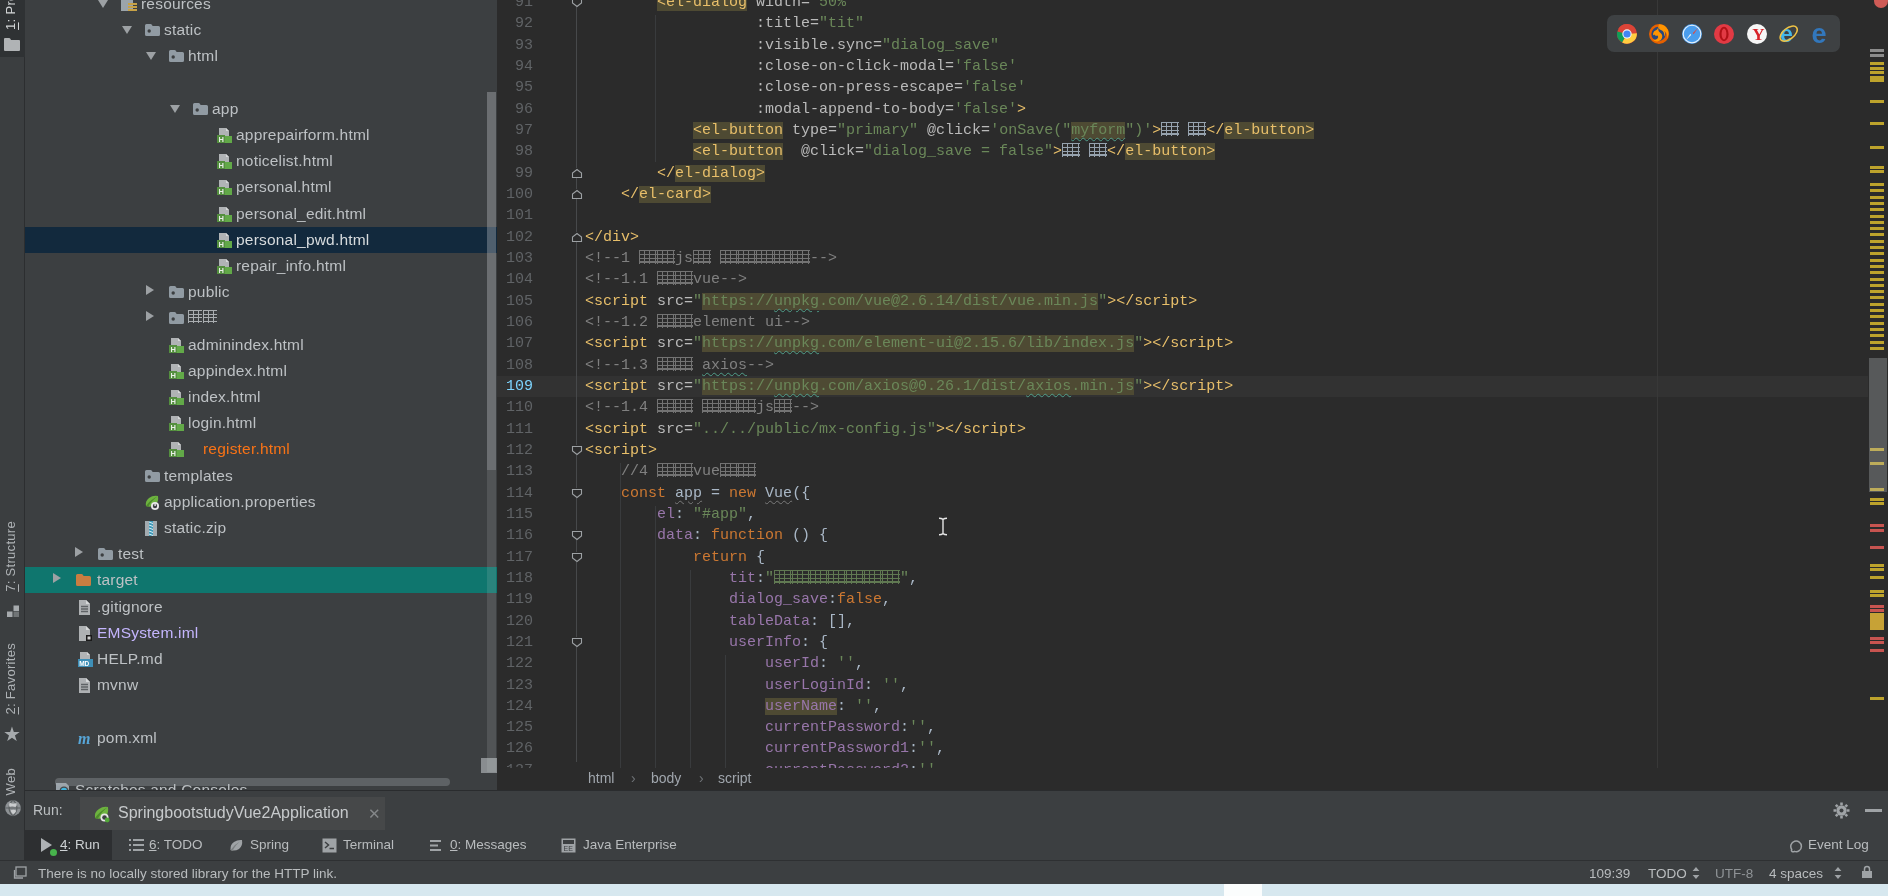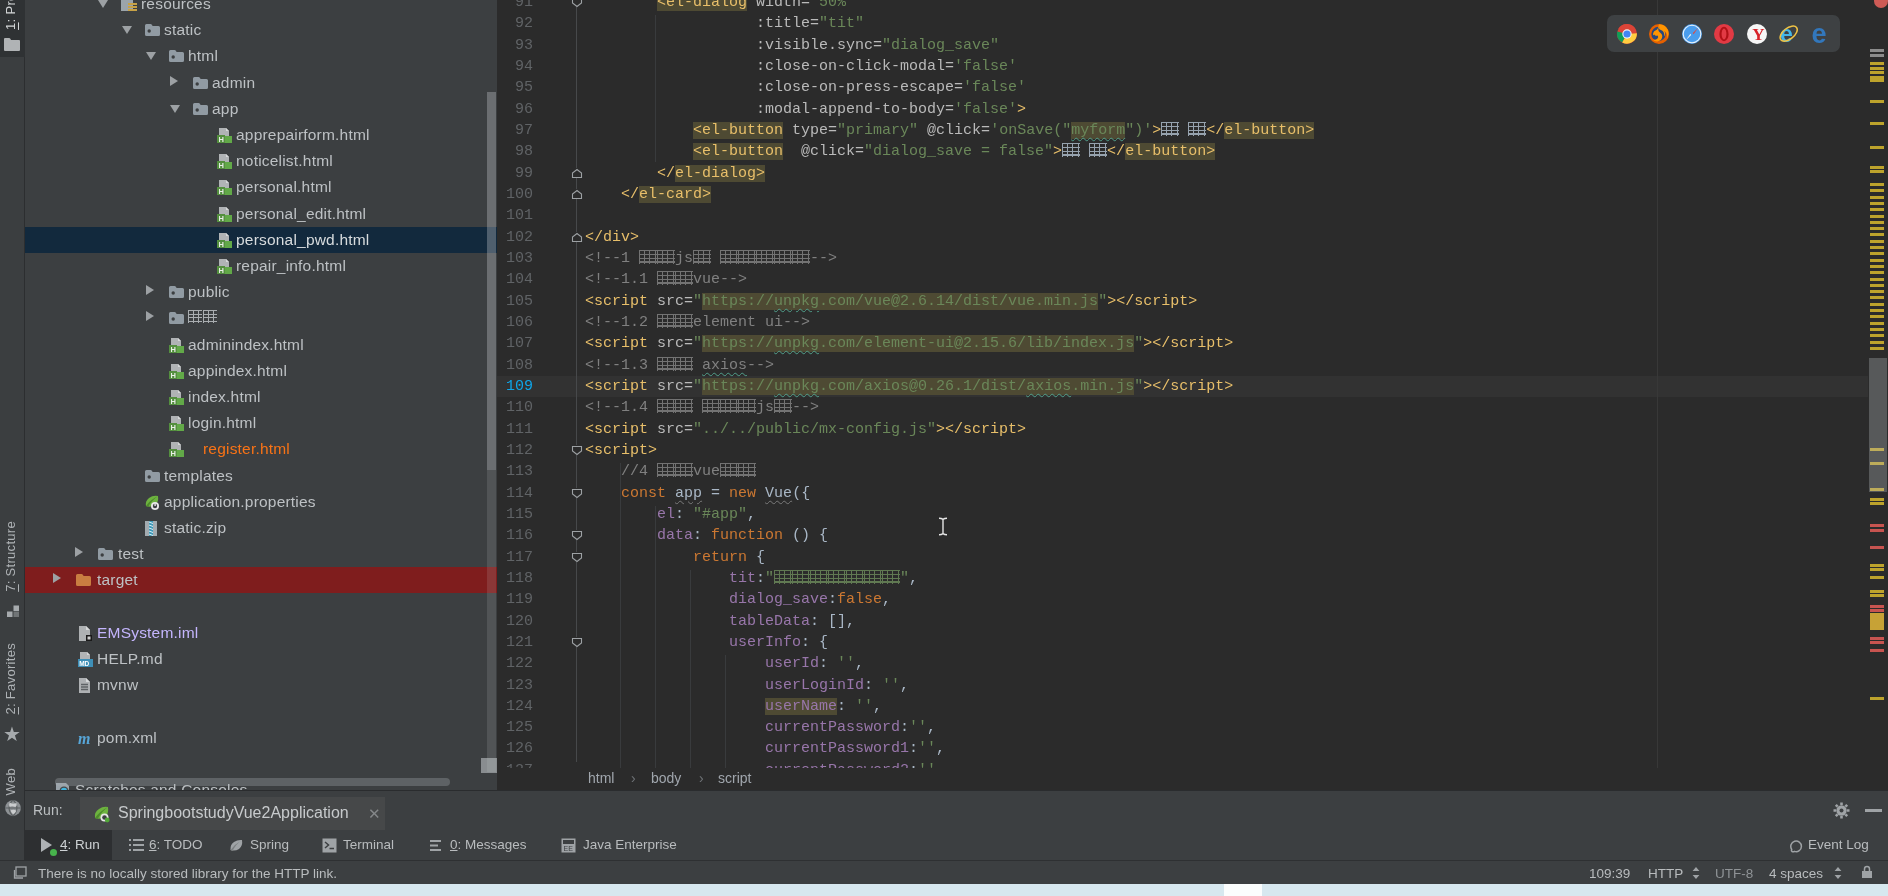--- a/index.html
+++ b/index.html
@@ -1,21 +1,21 @@
 <!DOCTYPE html>
 <html><head><meta charset="utf-8"><style>
 html,body{margin:0;padding:0;width:1888px;height:896px;overflow:hidden;background:#2b2b2b;font-family:"Liberation Sans",sans-serif;}
 *{box-sizing:border-box;}
 .abs{position:absolute;}
 #leftbar{left:0;top:0;width:25px;height:860px;background:#3b3e40;border-right:1px solid #2c2e30;}
 .vtext{position:absolute;left:3px;color:#aeb2b5;font-size:13px;white-space:nowrap;writing-mode:vertical-rl;transform:rotate(180deg);letter-spacing:.3px;}
 #tree{left:25px;top:0;width:472px;height:790px;background:#3c3f41;overflow:hidden;}
 .row{position:absolute;left:0;width:472px;height:26px;}
 .rowsel{background:#12293d;}
-.rowtgt{background:#7f1d1d;}
+.rowtgt{background:#0f766e;}
 .tlabel{position:absolute;top:3.5px;font-size:15.5px;color:#bdc1c4;letter-spacing:.2px;}
 .chev{position:absolute;top:9px;width:0;height:0;}
 .chev.d{border-left:5.5px solid transparent;border-right:5.5px solid transparent;border-top:8px solid #9da1a4;}
 .chev.r{border-top:5.5px solid transparent;border-bottom:5.5px solid transparent;border-left:8px solid #9da1a4;top:6px;}
 .ticon{position:absolute;top:5px;width:18px;height:17px;}
 #editor{left:497px;top:0;width:1371px;height:768px;background:#2b2b2b;overflow:hidden;}
 #caretline{left:0;top:376px;width:1371px;height:21px;background:#323232;}
 pre{margin:0;font-family:"Liberation Mono",monospace;font-size:15px;line-height:21.33px;}
 #gutter{left:0;top:-8px;width:36px;text-align:right;color:#606366;}
 #code{left:88px;top:-8px;color:#a9b7c6;}
@@ -92,28 +92,20 @@
       <div class="tlabel" style="left:139px;color:#bdc1c4;">static</div>
     </div>
 <div class="row" style="top:43px;">
       <div class="chev d" style="left:121px;"></div>
       <div class="ticon" style="left:143px;"><svg width="17" height="16" viewBox="0 0 17 16">
           <path fill="#919ba3" d="M1 3.5 Q1 2 2.5 2 L6.5 2 Q7.5 2 8 3 L8.6 4 L14.5 4 Q16 4 16 5.5 L16 12.5 Q16 14 14.5 14 L2.5 14 Q1 14 1 12.5 Z"></path>
           <circle cx="5.2" cy="9" r="1.7" fill="#3c3f41"></circle>
         </svg></div>
       <div class="tlabel" style="left:163px;color:#bdc1c4;">html</div>
     </div>
-<div class="row" style="top:70px;">
-      <div class="chev r" style="left:145px;"></div>
-      <div class="ticon" style="left:167px;"><svg width="17" height="16" viewBox="0 0 17 16">
-          <path fill="#919ba3" d="M1 3.5 Q1 2 2.5 2 L6.5 2 Q7.5 2 8 3 L8.6 4 L14.5 4 Q16 4 16 5.5 L16 12.5 Q16 14 14.5 14 L2.5 14 Q1 14 1 12.5 Z"></path>
-          <circle cx="5.2" cy="9" r="1.7" fill="#3c3f41"></circle>
-        </svg></div>
-      <div class="tlabel" style="left:187px;color:#bdc1c4;">admin</div>
-    </div>
 <div class="row" style="top:96px;">
       <div class="chev d" style="left:145px;"></div>
       <div class="ticon" style="left:167px;"><svg width="17" height="16" viewBox="0 0 17 16">
           <path fill="#919ba3" d="M1 3.5 Q1 2 2.5 2 L6.5 2 Q7.5 2 8 3 L8.6 4 L14.5 4 Q16 4 16 5.5 L16 12.5 Q16 14 14.5 14 L2.5 14 Q1 14 1 12.5 Z"></path>
           <circle cx="5.2" cy="9" r="1.7" fill="#3c3f41"></circle>
         </svg></div>
       <div class="tlabel" style="left:187px;color:#bdc1c4;">app</div>
     </div>
 <div class="row" style="top:122px;">
       <div class="ticon" style="left:191px;"><svg width="17" height="17" viewBox="0 0 17 17">
@@ -273,20 +265,28 @@
           <circle cx="5.2" cy="9" r="1.7" fill="#3c3f41"></circle>
         </svg></div>
       <div class="tlabel" style="left:93px;color:#bdc1c4;">test</div>
     </div>
 <div class="row rowtgt" style="top:567px;">
       <div class="chev r" style="left:28px;"></div>
       <div class="ticon" style="left:50px;"><svg width="17" height="16" viewBox="0 0 17 16">
           <path fill="#c97d41" d="M1 3.5 Q1 2 2.5 2 L6.5 2 Q7.5 2 8 3 L8.6 4 L14.5 4 Q16 4 16 5.5 L16 12.5 Q16 14 14.5 14 L2.5 14 Q1 14 1 12.5 Z"></path>
         </svg></div>
       <div class="tlabel" style="left:72px;color:#bdc1c4;">target</div>
+    </div>
+<div class="row" style="top:594px;">
+      <div class="ticon" style="left:52px;"><svg width="15" height="17" viewBox="0 0 15 17">
+          <path fill="#aeb1b3" d="M2 1 L9 1 L13 5 L13 16 L2 16 Z"></path>
+          <path fill="#d5d7d8" d="M9 1 L13 5 L9 5 Z"></path>
+          <path stroke="#5f6366" stroke-width="1.3" d="M4 7.5 h7 M4 10 h7 M4 12.5 h7"></path>
+        </svg></div>
+      <div class="tlabel" style="left:72px;color:#bdc1c4;">.gitignore</div>
     </div>
 <div class="row" style="top:620px;">
       <div class="ticon" style="left:52px;"><svg width="16" height="17" viewBox="0 0 16 17">
           <path fill="#aeb1b3" d="M2 1 L9 1 L13 5 L13 16 L2 16 Z"></path>
           <path fill="#d5d7d8" d="M9 1 L13 5 L9 5 Z"></path>
           <rect x="9" y="10" width="6" height="6" fill="#1a1a1a"></rect>
           <rect x="10.5" y="11.5" width="3" height="3" fill="#d0d0d0"></rect>
         </svg></div>
       <div class="tlabel" style="left:72px;color:#c4b5fd;">EMSystem.iml</div>
     </div>
@@ -340,21 +340,21 @@
 99
 100
 101
 102
 103
 104
 105
 106
 107
 108
-<span style="color:#0ea5e9;">109</span>
+<span style="color:#7dd3fc;">109</span>
 110
 111
 112
 113
 114
 115
 116
 117
 118
 119
@@ -585,21 +585,21 @@
       </svg></div>
     <div class="tbtxt" style="left:1808px;">Event Log</div>
   </div>
 <div class="abs" id="status">
     <div style="position:absolute;left:13px;top:5px;width:14px;height:13px;"><svg width="14" height="13" viewBox="0 0 14 13">
         <rect x="3" y="1" width="10" height="9" fill="none" stroke="#9fa3a6" stroke-width="1.3"></rect>
         <path d="M1.5 4 V12 H10" fill="none" stroke="#9fa3a6" stroke-width="1.3"></path>
       </svg></div>
     <div style="position:absolute;left:38px;top:5px;">There is no locally stored library for the HTTP link.</div>
     <div style="position:absolute;left:1589px;top:5px;">109:39</div>
-    <div style="position:absolute;left:1648px;top:5px;">HTTP</div>
+    <div style="position:absolute;left:1648px;top:5px;">TODO</div>
     <div style="position:absolute;left:1692px;top:6px;"><svg width="8" height="12" viewBox="0 0 8 12">
         <path fill="#9fa3a6" d="M4 0 L7.4 4 H0.6 Z M4 12 L0.6 8 H7.4 Z"></path>
       </svg></div>
     <div style="position:absolute;left:1715px;top:5px;color:#8f9396;">UTF-8</div>
     <div style="position:absolute;left:1769px;top:5px;">4 spaces</div>
     <div style="position:absolute;left:1834px;top:6px;"><svg width="8" height="12" viewBox="0 0 8 12">
         <path fill="#9fa3a6" d="M4 0 L7.4 4 H0.6 Z M4 12 L0.6 8 H7.4 Z"></path>
       </svg></div>
     <div style="position:absolute;left:1861px;top:4px;"><svg width="12" height="14" viewBox="0 0 12 14">
         <rect x="1" y="6" width="10" height="7" fill="#9fa3a6"></rect>

